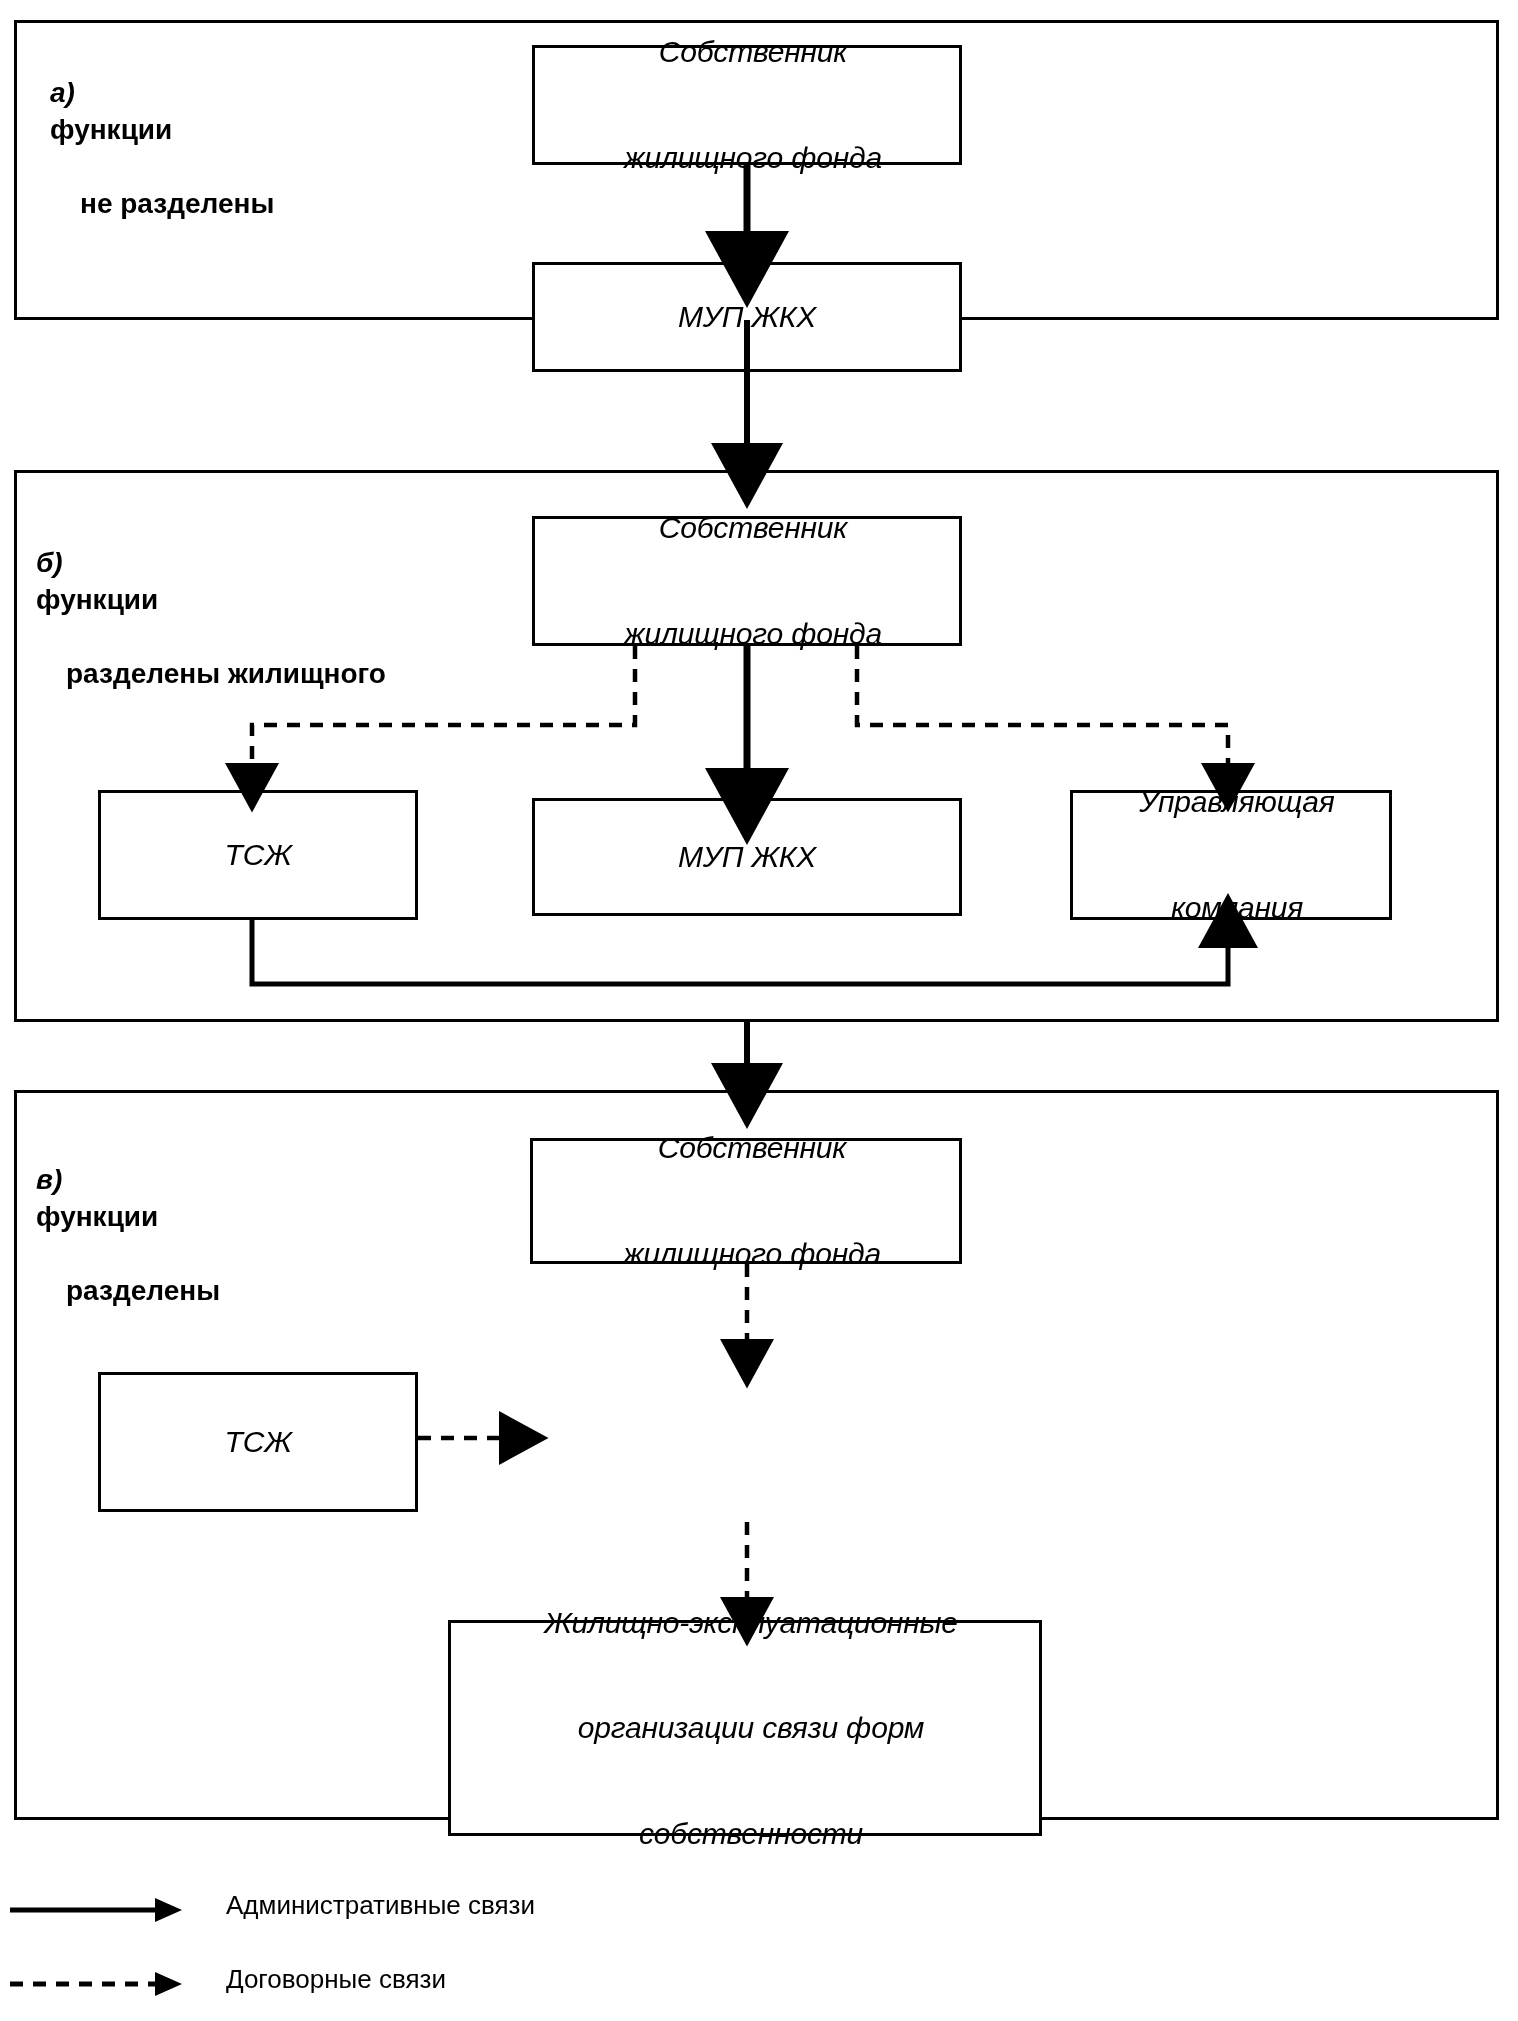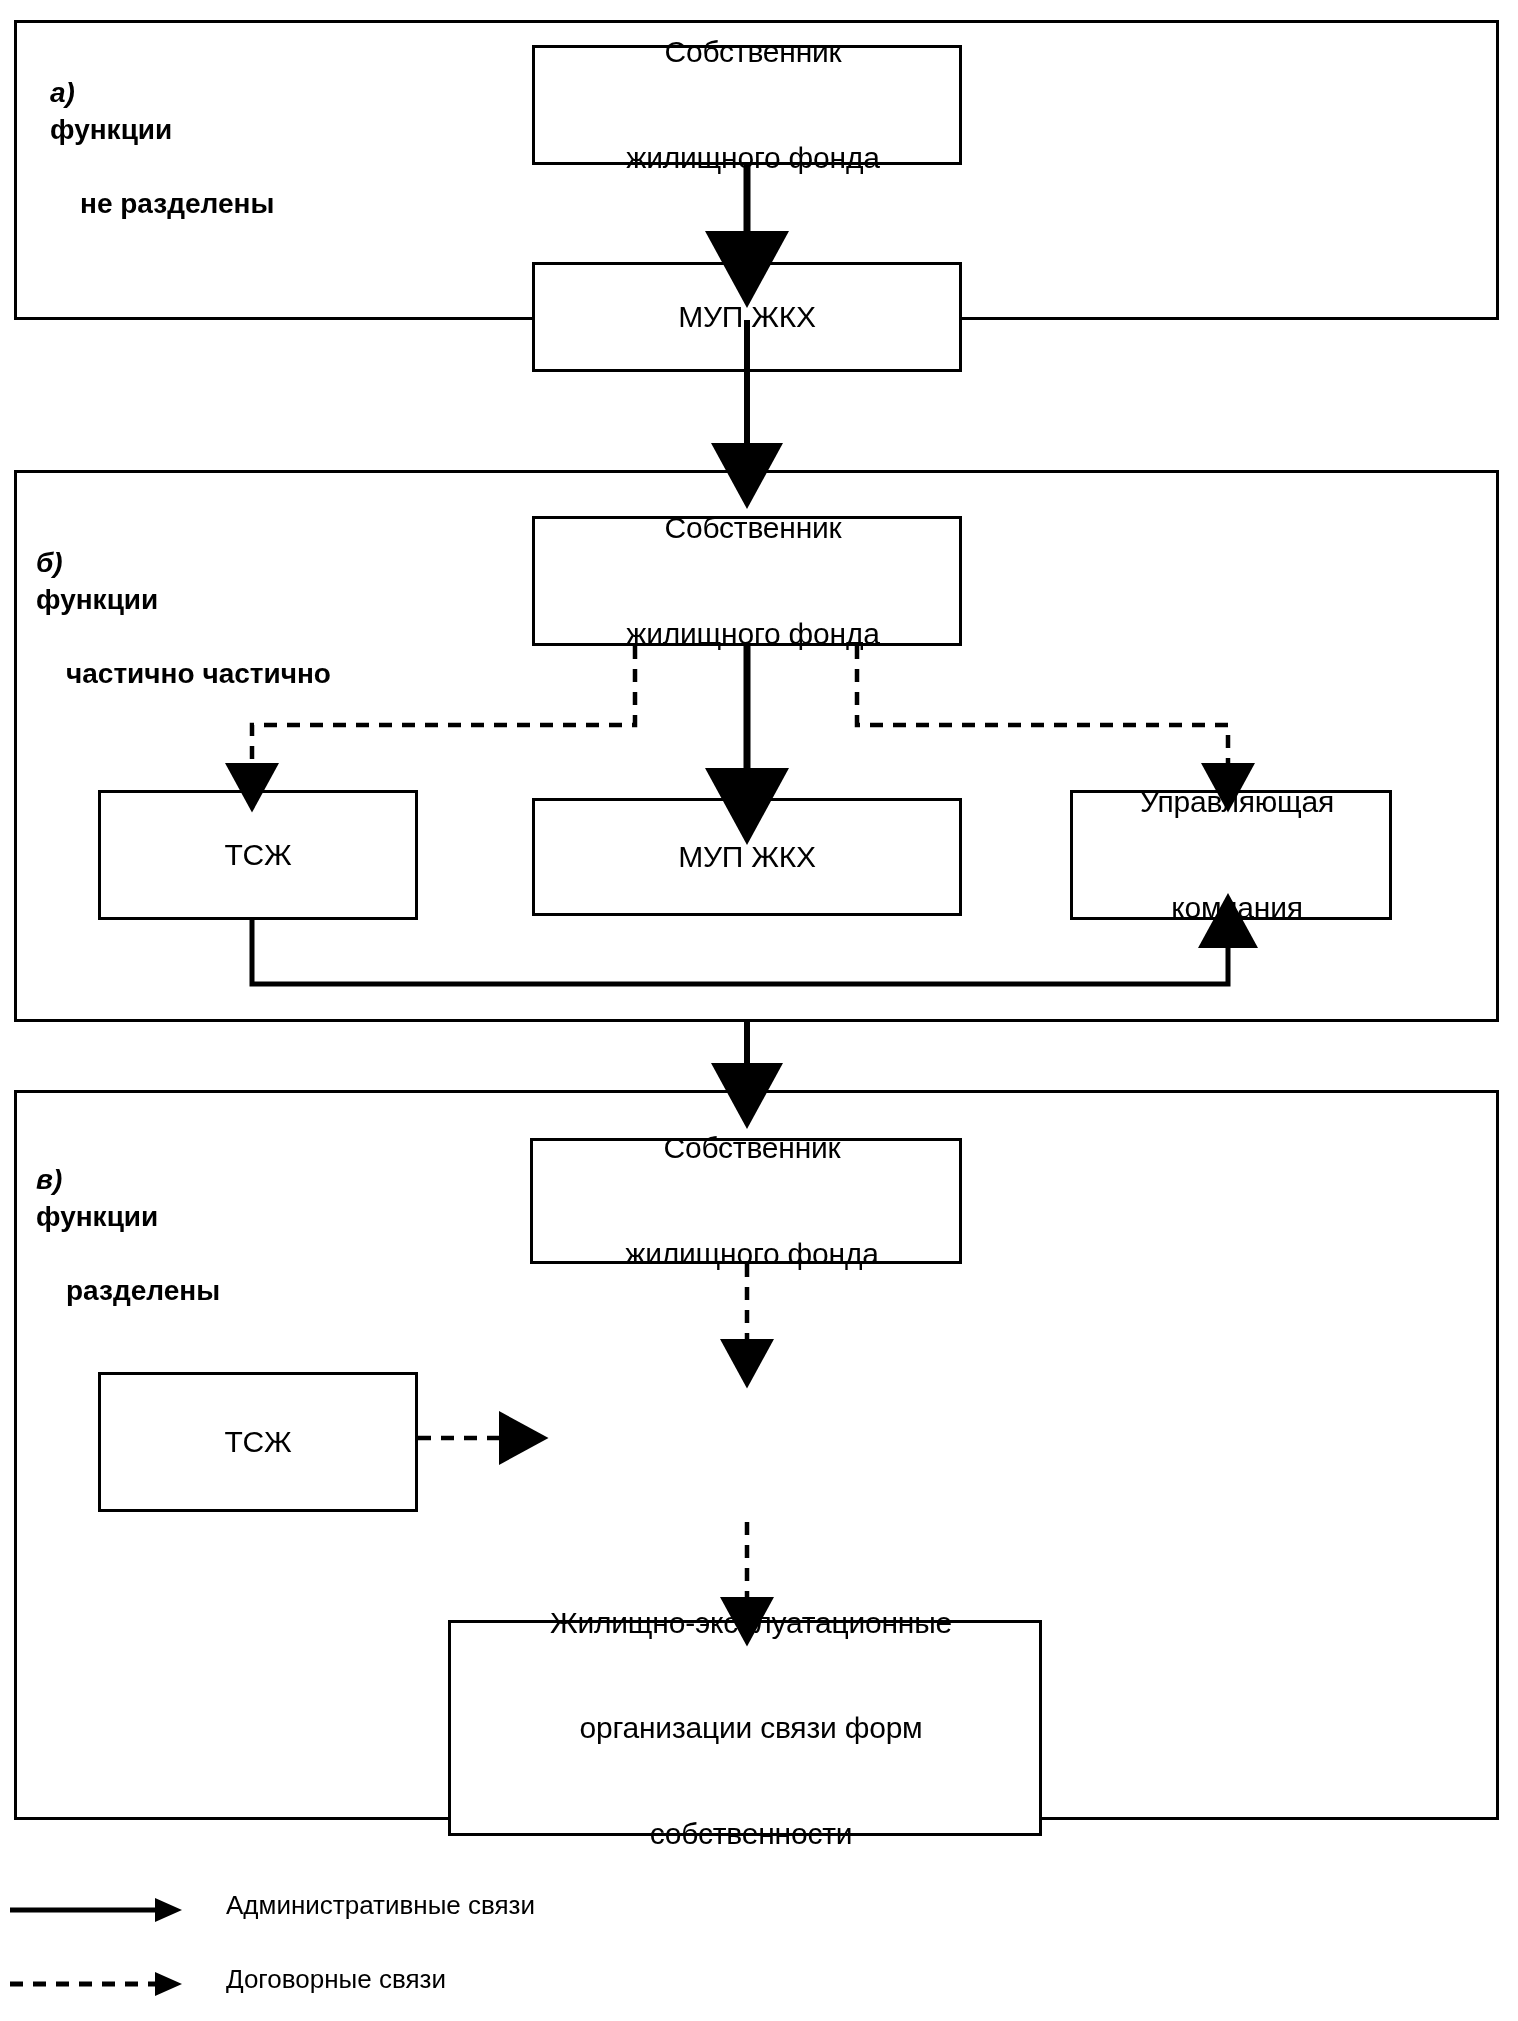--- a/index.html
+++ b/index.html
@@ -37,21 +37,21 @@
     box-sizing: border-box;
     background: #fff;
     display: flex;
     align-items: center;
     justify-content: center;
     text-align: center;
     line-height: 1.26;
     font-size: 30px;
     letter-spacing: -0.2px;
   }
-  .node span { display: block; width: 100%; padding: 15px 6px; }
+  .node span { display: block; width: 100%; padding: 15px 6px; font-style: italic; }
   .panel-label {
     position: absolute;
     font-size: 28px;
     line-height: 1.32;
     white-space: pre-line;
   }
   .panel-label .marker {
     font-style: italic;
     font-weight: bold;
   }
@@ -82,21 +82,21 @@
 
   <div class="node" style="left:532px; top:262px; width:430px; height:110px;">
     <span>МУП ЖКХ</span>
   </div>
 
   <div class="panel" style="left:14px; top:470px; width:1485px; height:552px;"></div>
 
   <div class="panel-label" style="left:36px; top:508px; width:430px;">
     <span class="marker">б)</span>
     <span class="txt">функции</span><br>
-    <span class="txt" style="margin-left:30px;">частично частично</span>
+    <span class="txt" style="margin-left:30px;">разделены жилищного</span>
   </div>
 
   <div class="node" style="left:532px; top:516px; width:430px; height:130px;">
     <span><span>Собственник</span><br><span>жилищного фонда</span></span>
   </div>
 
   <div class="node" style="left:98px; top:790px; width:320px; height:130px;">
     <span>ТСЖ</span>
   </div>
 

